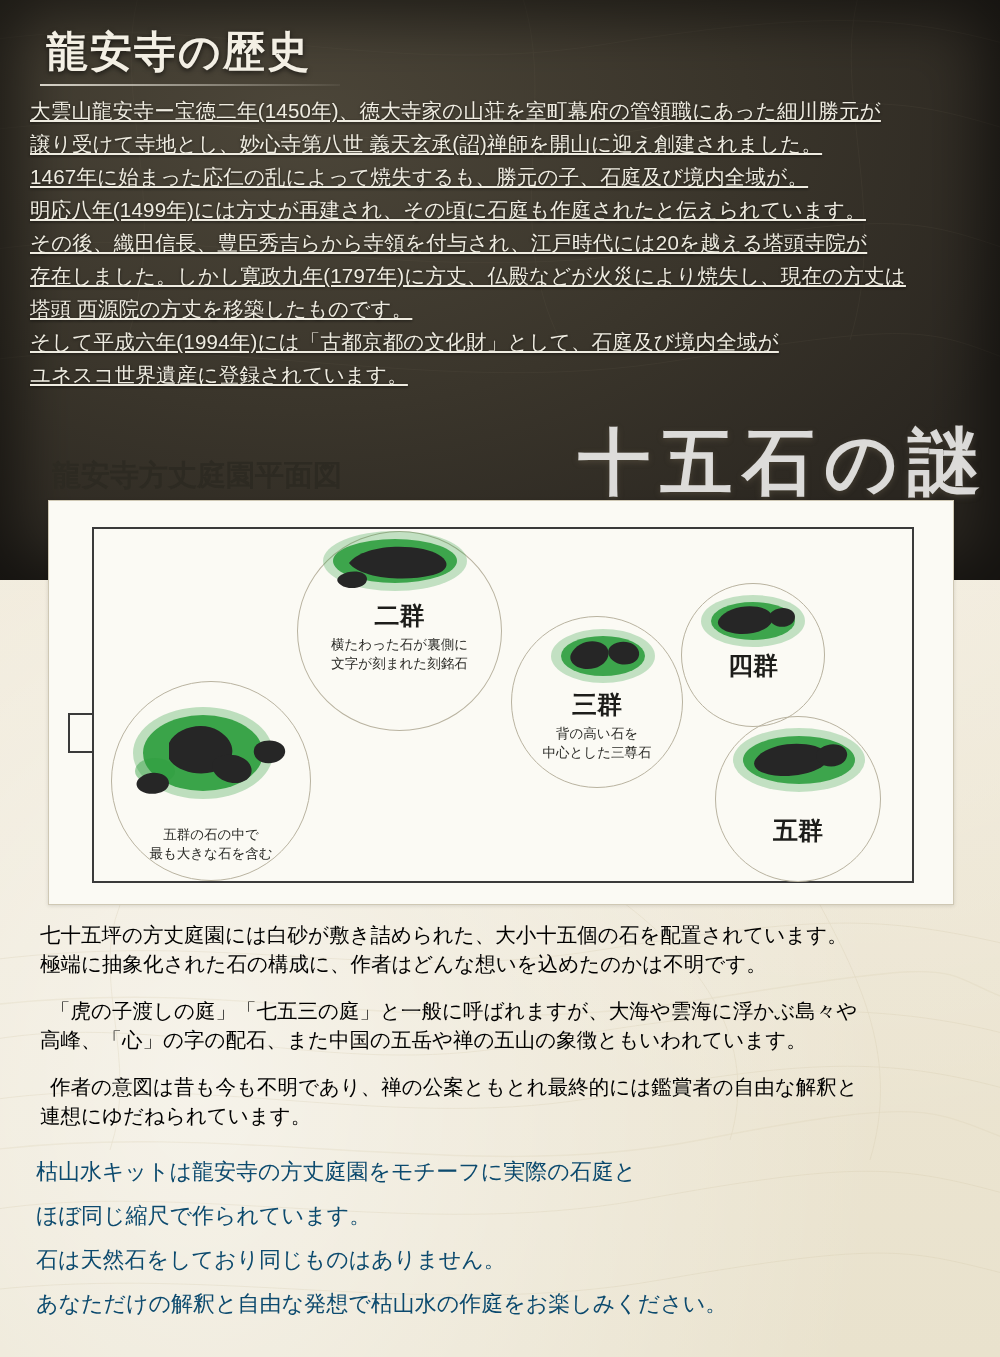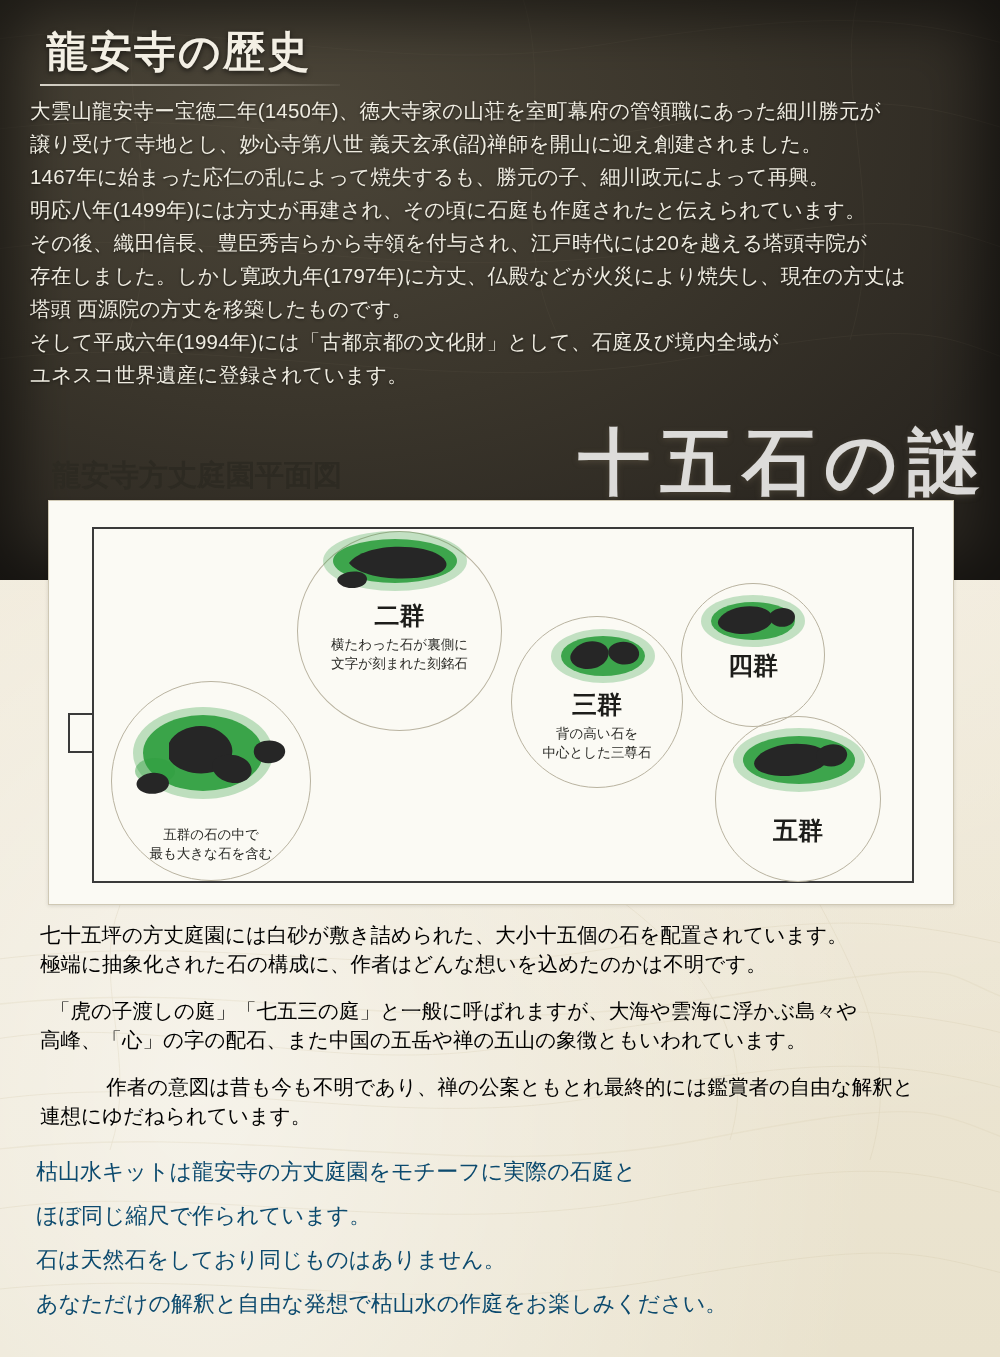--- a/index.html
+++ b/index.html
@@ -74,21 +74,21 @@
     position: absolute;
     left: 30px;
     top: 94px;
     width: 940px;
     color: #efece1;
     font-size: 20.5px;
     line-height: 33px;
     letter-spacing: 0.2px;
     text-shadow: 0 1px 3px rgba(0,0,0,0.55);
   }
-  .hist-body div { white-space: nowrap; }
+  .hist-body div { white-space: nowrap; text-decoration: underline; }
 
   
   .watermark {
     position: absolute;
     right: 10px;
     top: 415px;
     font-size: 72px;
     font-weight: bold;
     color: rgba(255,255,255,0.82);
     letter-spacing: 10px;
@@ -226,21 +226,21 @@
     </g>
   </svg>
   <div class="inner-edge"></div>
 
   <div class="hist-title">龍安寺の歴史</div>
   <div class="hist-title-underline"></div>
 
   <div class="hist-body">
     <div>大雲山龍安寺ー宝徳二年(1450年)、徳大寺家の山荘を室町幕府の管領職にあった細川勝元が</div>
     <div>譲り受けて寺地とし、妙心寺第八世 義天玄承(詔)禅師を開山に迎え創建されました。</div>
-    <div>1467年に始まった応仁の乱によって焼失するも、勝元の子、細川政元によって再興。</div>
+    <div>1467年に始まった応仁の乱によって焼失するも、勝元の子、石庭及び境内全域が。</div>
     <div>明応八年(1499年)には方丈が再建され、その頃に石庭も作庭されたと伝えられています。</div>
     <div>その後、織田信長、豊臣秀吉らから寺領を付与され、江戸時代には20を越える塔頭寺院が</div>
     <div>存在しました。しかし寛政九年(1797年)に方丈、仏殿などが火災により焼失し、現在の方丈は</div>
     <div>塔頭 西源院の方丈を移築したものです。</div>
     <div>そして平成六年(1994年)には「古都京都の文化財」として、石庭及び境内全域が</div>
     <div>ユネスコ世界遺産に登録されています。</div>
   </div>
 </div>
 
 <div class="watermark">十五石の謎</div>
@@ -328,21 +328,21 @@
 <div class="lower-text">
   <div class="lt-p">
     <div>七十五坪の方丈庭園には白砂が敷き詰められた、大小十五個の石を配置されています。</div>
     <div>極端に抽象化された石の構成に、作者はどんな想いを込めたのかは不明です。</div>
   </div>
   <div class="lt-p">
     <div style="text-indent:10px;">「虎の子渡しの庭」「七五三の庭」と一般に呼ばれますが、大海や雲海に浮かぶ島々や</div>
     <div>高峰、「心」の字の配石、また中国の五岳や禅の五山の象徴ともいわれています。</div>
   </div>
   <div class="lt-p">
-    <div style="text-indent:10px;text-align:center;">作者の意図は昔も今も不明であり、禅の公案ともとれ最終的には鑑賞者の自由な解釈と</div>
+    <div style="text-indent:10px;">作者の意図は昔も今も不明であり、禅の公案ともとれ最終的には鑑賞者の自由な解釈と</div>
     <div>連想にゆだねられています。</div>
   </div>
 </div>
 
 <div class="closing">
   <div>枯山水キットは龍安寺の方丈庭園をモチーフに実際の石庭と</div>
   <div>ほぼ同じ縮尺で作られています。</div>
   <div>石は天然石をしており同じものはありません。</div>
   <div>あなただけの解釈と自由な発想で枯山水の作庭をお楽しみください。</div>
 </div>

